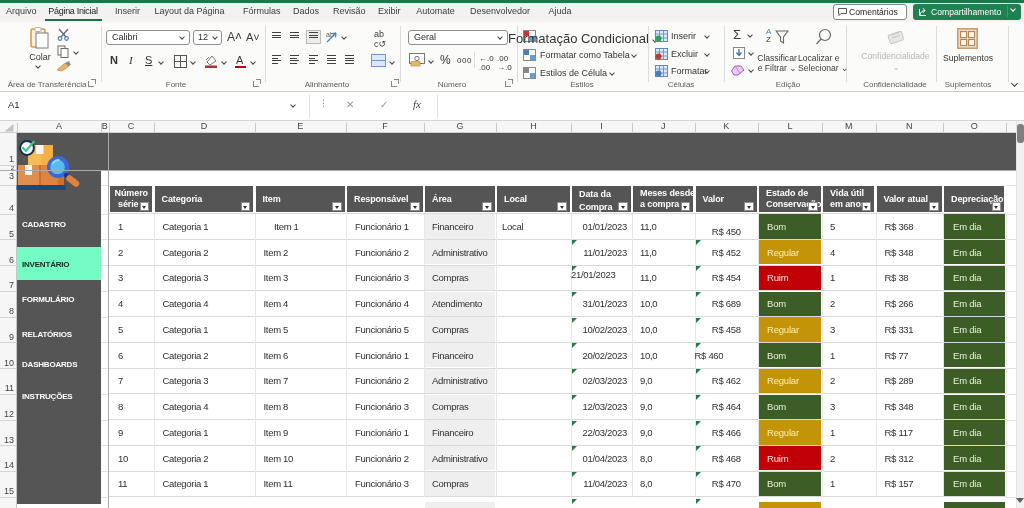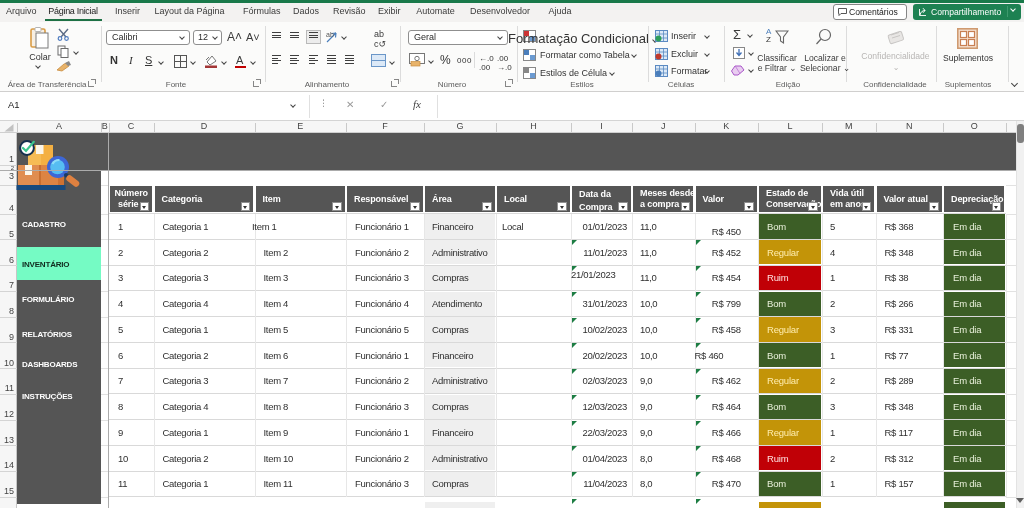--- a/index.html
+++ b/index.html
@@ -228,21 +228,21 @@
 <div class="chevs ab" style="left:749px;top:68px"></div>
 <div class="ric" style="left:766px;top:28px;font-size:8px;line-height:8px;color:#4a7ebb">A<br><span style="color:#333">Z</span></div>
 <svg class="ab" style="left:775px;top:30px" width="14" height="15" viewBox="0 0 14 15">
 <path d="M1 1 H13 L8.5 7 V13 L5.5 11 V7 Z" fill="none" stroke="#666" stroke-width="1.1"></path>
     </svg>
 <div class="ab tabtxt" style="left:752px;top:53px;width:50px;text-align:center;font-size:8.6px">Classificar<br>e Filtrar ⌄</div>
 <svg class="ab" style="left:815px;top:28px" width="18" height="18" viewBox="0 0 18 18">
 <circle cx="10" cy="7" r="5.5" fill="none" stroke="#666" stroke-width="1.2"></circle>
 <path d="M6 11 L1.5 16" stroke="#666" stroke-width="1.2"></path>
     </svg>
-<div class="ab tabtxt" style="left:798px;top:53px;width:54px;text-align:center;font-size:8.6px">Localizar e<br>Selecionar ⌄</div>
+<div class="ab tabtxt" style="left:798px;top:53px;width:54px;font-size:8.6px">Localizar e<br>Selecionar ⌄</div>
 <svg class="ab" style="left:886px;top:29px" width="20" height="18" viewBox="0 0 20 18">
 <rect x="3" y="4" width="14" height="9" rx="1.5" transform="rotate(-18 10 9)" fill="#e8e6e4" stroke="#c8c6c4"></rect>
 <path d="M5 6 l8 -2.5 M6 9 l8 -2.5" stroke="#c8c6c4"></path>
     </svg>
 <div class="ab" style="left:848px;top:51px;width:95px;text-align:center;font-size:8.6px;color:#b8b6b4">Confidencialidade</div>
 <div class="ab" style="left:891px;top:63px;width:10px;text-align:center;font-size:8px;color:#b8b6b4">⌄</div>
 <svg class="ab" style="left:957px;top:28px" width="21" height="21" viewBox="0 0 21 21">
 <rect x="0.8" y="0.8" width="19.4" height="19.4" fill="#f5e0d0" stroke="#cf9a70" stroke-width="1.6"></rect>
 <rect x="3.5" y="3.5" width="6" height="6" fill="#fff" stroke="#c87f52" stroke-width="1.2"></rect>
 <rect x="11.5" y="3.5" width="6" height="6" fill="#fff" stroke="#c87f52" stroke-width="1.2"></rect>
@@ -445,21 +445,21 @@
 <div class="ab" style="left:758px;top:213.5px;width:1px;height:283px;background:#e7e7e7"></div>
 <div class="ab" style="left:822px;top:213.5px;width:1px;height:283px;background:#e7e7e7"></div>
 <div class="ab" style="left:875.5px;top:213.5px;width:1px;height:283px;background:#e7e7e7"></div>
 <div class="ab" style="left:943px;top:213.5px;width:1px;height:283px;background:#e7e7e7"></div>
 <div class="ab" style="left:1005.5px;top:213.5px;width:1px;height:283px;background:#e7e7e7"></div>
 <div class="ab" style="left:424.75px;top:214.25px;width:70.5px;height:24.25px;background:#efefef;"></div>
 <div class="ab" style="left:758.75px;top:214.25px;width:62.5px;height:24.25px;background:#3c5e26;"></div>
 <div class="ab" style="left:943.75px;top:214.25px;width:61.0px;height:24.25px;background:#3c5e26;"></div>
 <div class="dcell" style="left:118px;top:220.875px">1</div>
 <div class="dcell" style="left:162.5px;top:220.875px">Categoria 1</div>
-<div class="dcell" style="left:252px;top:220.875px">Item 1</div>
+<div class="dcell" style="left:274px;top:220.875px">Item 1</div>
 <div class="dcell" style="left:355px;top:220.875px">Funcionário 1</div>
 <div class="dcell" style="left:432px;top:220.875px">Financeiro</div>
 <div class="dcell" style="left:502px;top:220.875px">Local</div>
 <div class="dcell" style="left:571px;top:220.875px;width:56px;text-align:right">01/01/2023</div>
 <div class="dcell" style="left:640px;top:220.875px">11,0</div>
 <div class="dcell" style="left:694.5px;top:226px;width:63.5px;text-align:center">R$ 450</div>
 <div class="ccell" style="left:767px;top:220.875px;color:#e9f0da">Bom</div>
 <div class="dcell" style="left:830px;top:220.875px">5</div>
 <div class="dcell" style="left:884.5px;top:220.875px">R$ 368</div>
 <div class="ccell" style="left:953px;top:220.875px;color:#e9f0da">Em dia</div>
@@ -500,21 +500,21 @@
 <div class="ab" style="left:424.75px;top:291.5px;width:70.5px;height:24.25px;background:#efefef;"></div>
 <div class="ab" style="left:758.75px;top:291.5px;width:62.5px;height:24.25px;background:#3c5e26;"></div>
 <div class="ab" style="left:943.75px;top:291.5px;width:61.0px;height:24.25px;background:#3c5e26;"></div>
 <div class="dcell" style="left:118px;top:298.125px">4</div>
 <div class="dcell" style="left:162.5px;top:298.125px">Categoria 4</div>
 <div class="dcell" style="left:263.5px;top:298.125px">Item 4</div>
 <div class="dcell" style="left:355px;top:298.125px">Funcionário 4</div>
 <div class="dcell" style="left:432px;top:298.125px">Atendimento</div>
 <div class="dcell" style="left:571px;top:298.125px;width:56px;text-align:right">31/01/2023</div>
 <div class="dcell" style="left:640px;top:298.125px">10,0</div>
-<div class="dcell" style="left:694.5px;top:298.125px;width:63.5px;text-align:center">R$ 799</div>
+<div class="dcell" style="left:694.5px;top:298.125px;width:63.5px;text-align:center">R$ 689</div>
 <div class="ccell" style="left:767px;top:298.125px;color:#e9f0da">Bom</div>
 <div class="dcell" style="left:830px;top:298.125px">2</div>
 <div class="dcell" style="left:884.5px;top:298.125px">R$ 266</div>
 <div class="ccell" style="left:953px;top:298.125px;color:#e9f0da">Em dia</div>
 <div class="tri" style="left:572px;top:291.75px"></div>
 <div class="tri" style="left:695.5px;top:291.75px"></div>
 <div class="ab" style="left:424.75px;top:317.25px;width:70.5px;height:24.25px;background:#efefef;"></div>
 <div class="ab" style="left:758.75px;top:317.25px;width:62.5px;height:24.25px;background:#c39408;"></div>
 <div class="ab" style="left:943.75px;top:317.25px;width:61.0px;height:24.25px;background:#3c5e26;"></div>
 <div class="dcell" style="left:118px;top:323.875px">5</div>

